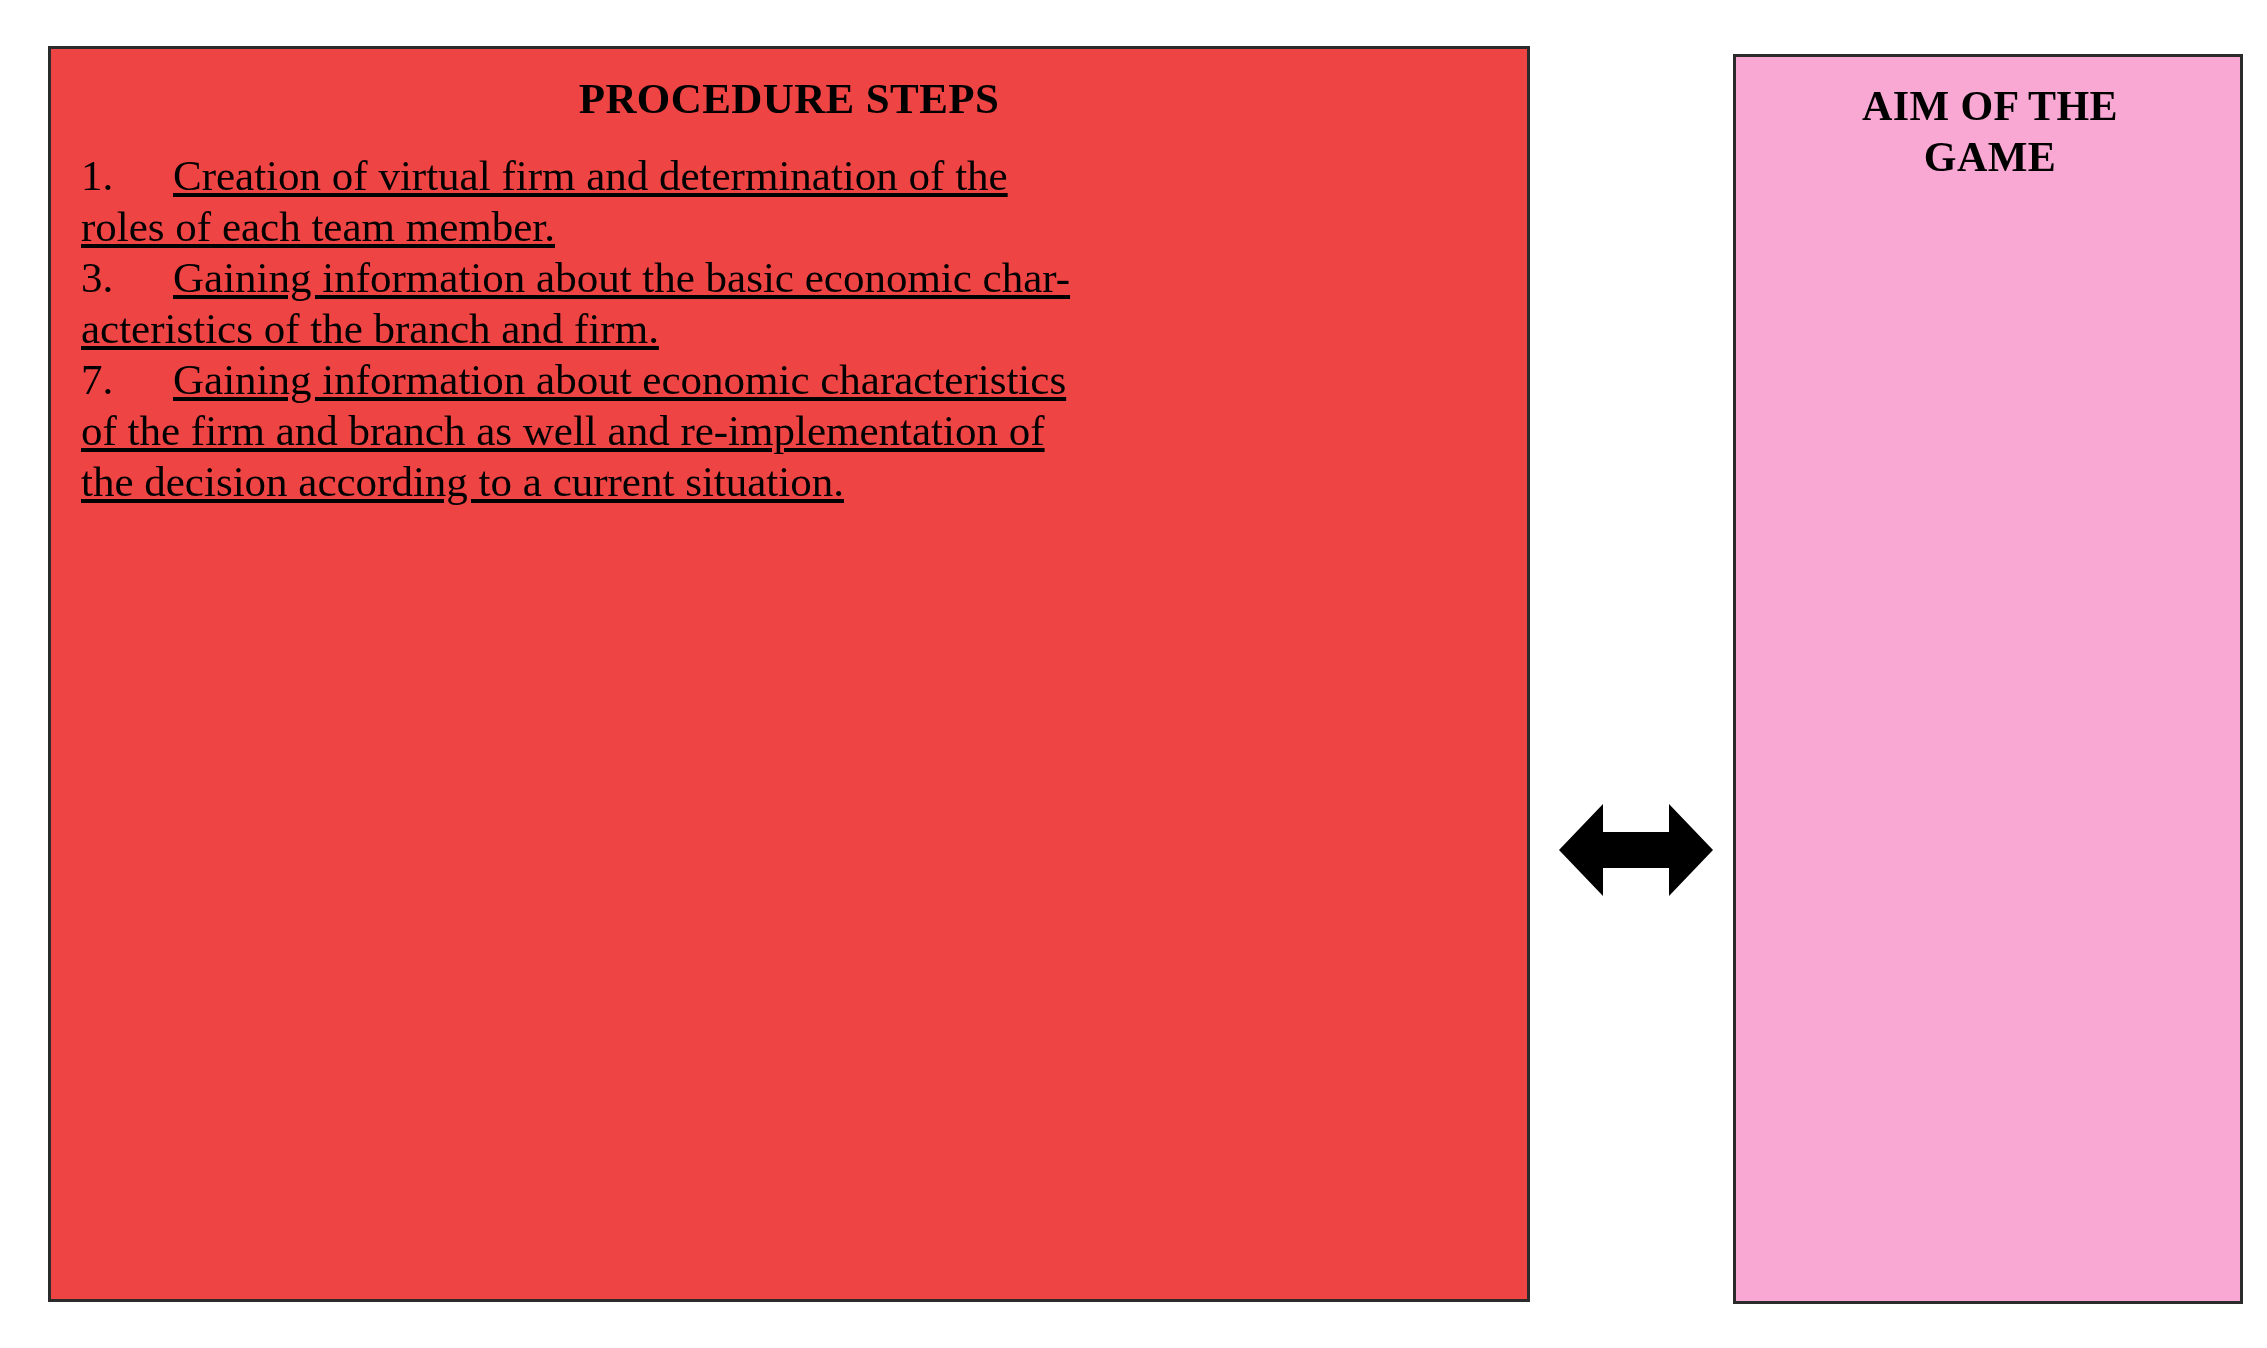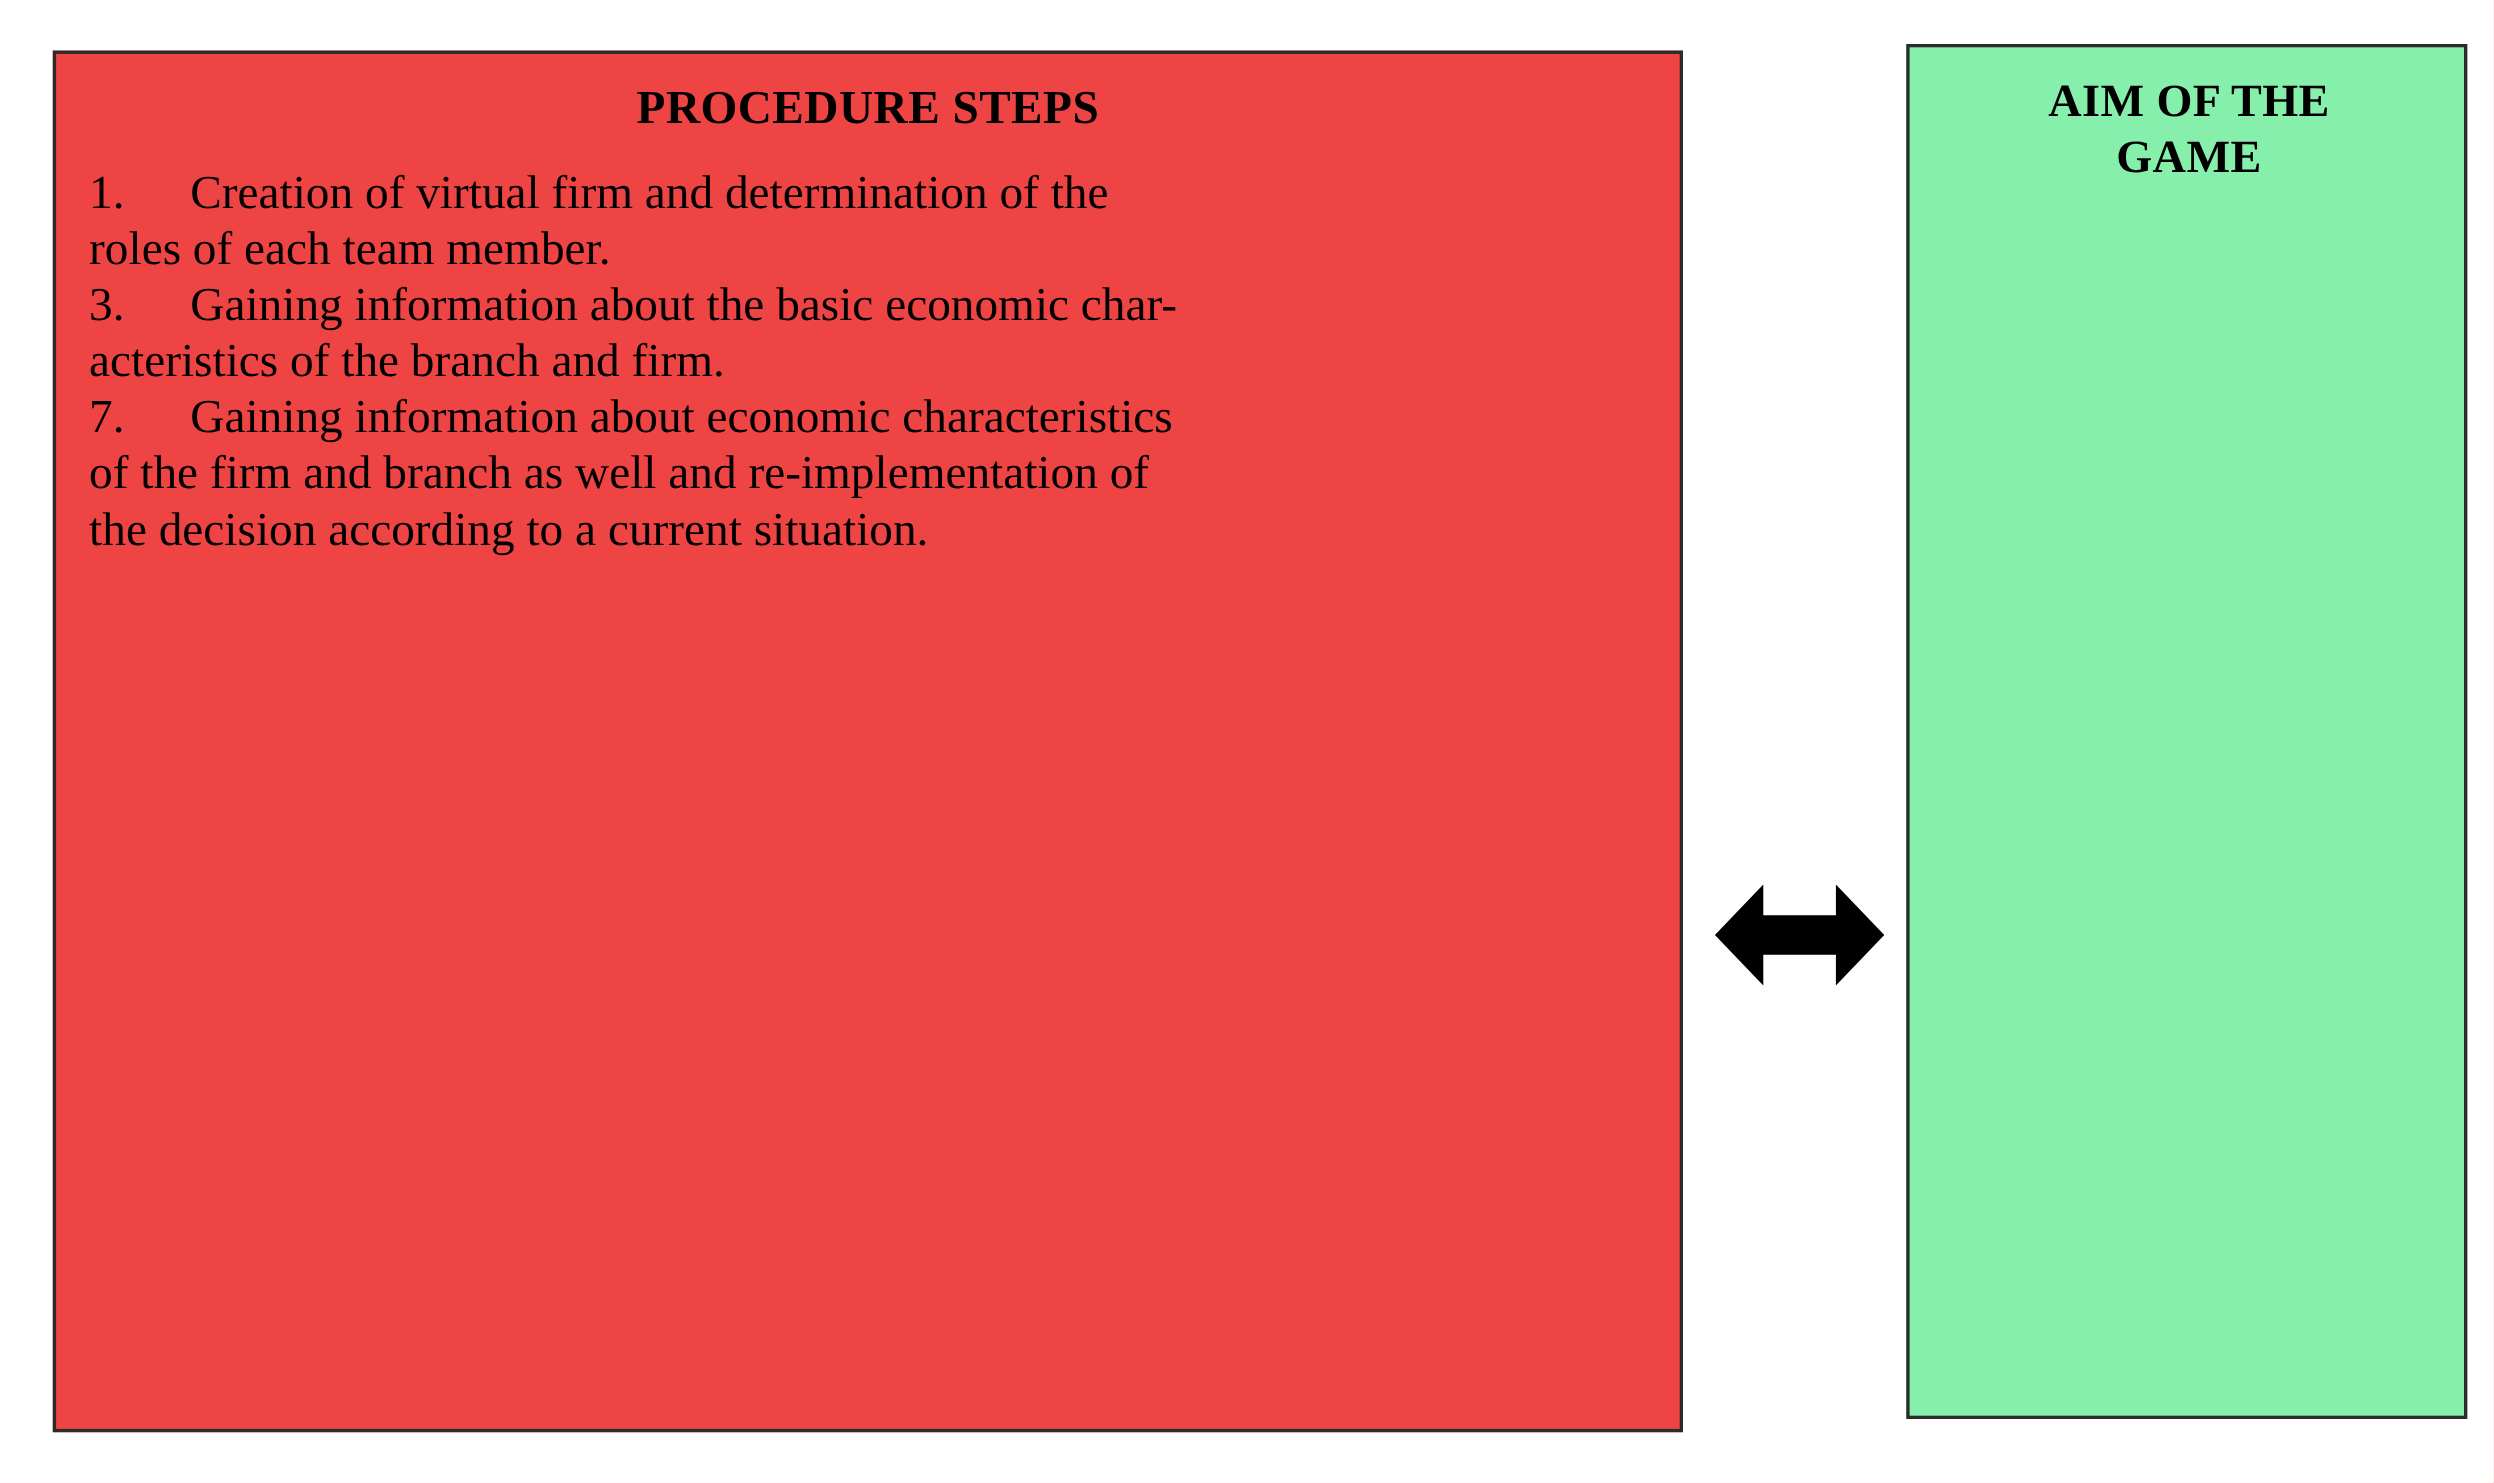--- a/index.html
+++ b/index.html
@@ -38,20 +38,21 @@
     font-weight: bold;
     font-size: 43px;
     line-height: 1.22;
     letter-spacing: 0.4px;
     margin: 0 0 26px 0;
   }
   .steps-list {
     margin: 0;
     padding: 0;
     list-style: none;
+    text-decoration: underline;
   }
   .step-item {
     display: block;
     font-size: 43px;
     line-height: 1.185;
     margin: 0;
     white-space: pre-line;
     text-indent: 0;
   }
   .step-num {
@@ -70,26 +71,26 @@
   .arrow-wrap svg {
     display: block;
     width: 100%;
     height: 100%;
   }
 
   
   .panel-right {
     position: absolute;
     left: 1733px;
-    top: 40px;
+    top: 54px;
     width: 510px;
     height: 1250px;
     border: 3px solid #2b2b2b;
     box-sizing: border-box;
-    background: #86efac;
+    background: #f9a8d4;
     padding: 24px 26px 10px 30px;
   }
   .panel-right .panel-title {
     font-size: 42px;
     margin-bottom: 22px;
   }
   .aim-body {
     font-size: 42px;
     line-height: 1.24;
     white-space: pre-line;

